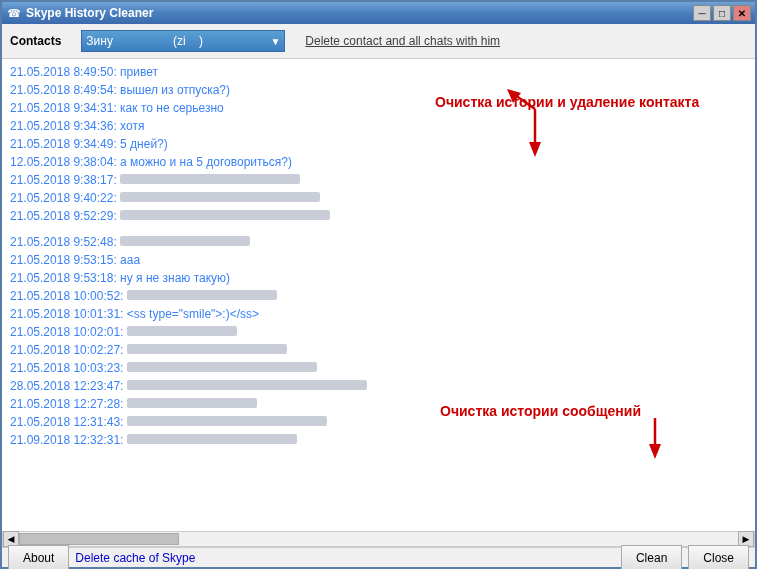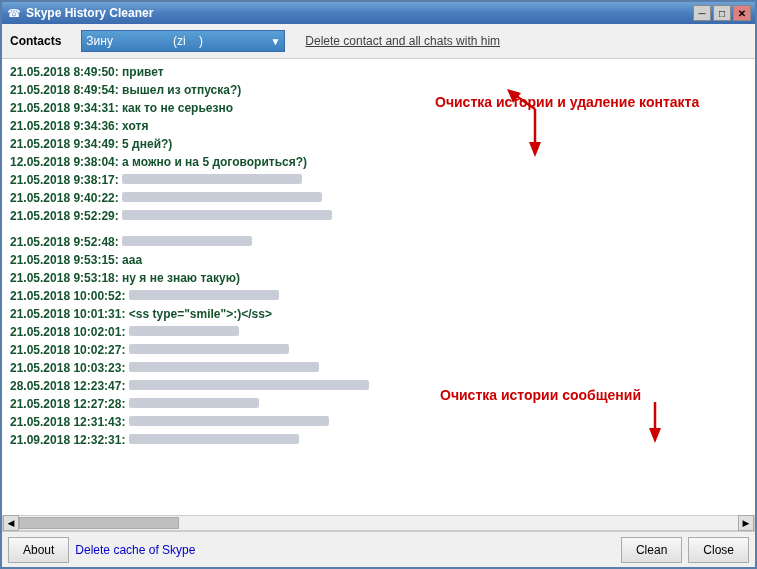--- a/index.html
+++ b/index.html
@@ -151,22 +151,21 @@
       background: #c0c0c0;
       border: 1px solid #aaa;
     }
 
     .msg-line {
       white-space: nowrap;
       overflow: hidden;
     }
 
     .msg-text {
-      color: #14532d;
-      font-weight: bold;
+      color: #3b82f6;
     }
 
     .blurred-block {
       display: inline-block;
       background: #b0b8c8;
       height: 10px;
       border-radius: 2px;
       opacity: 0.7;
     }
 
@@ -175,21 +174,21 @@
     }
 
     .bottom-bar {
       background: #f0f0f0;
       border-top: 1px solid #ccc;
       padding: 4px 6px;
       display: flex;
       align-items: center;
       gap: 6px;
       flex-shrink: 0;
-      height: 36px;
+      height: 20px;
     }
 
     .btn {
       background: linear-gradient(to bottom, #f8f8f8, #e0e0e0);
       border: 1px solid #aaa;
       padding: 3px 14px;
       font-size: 12px;
       cursor: pointer;
       height: 26px;
       min-width: 50px;

